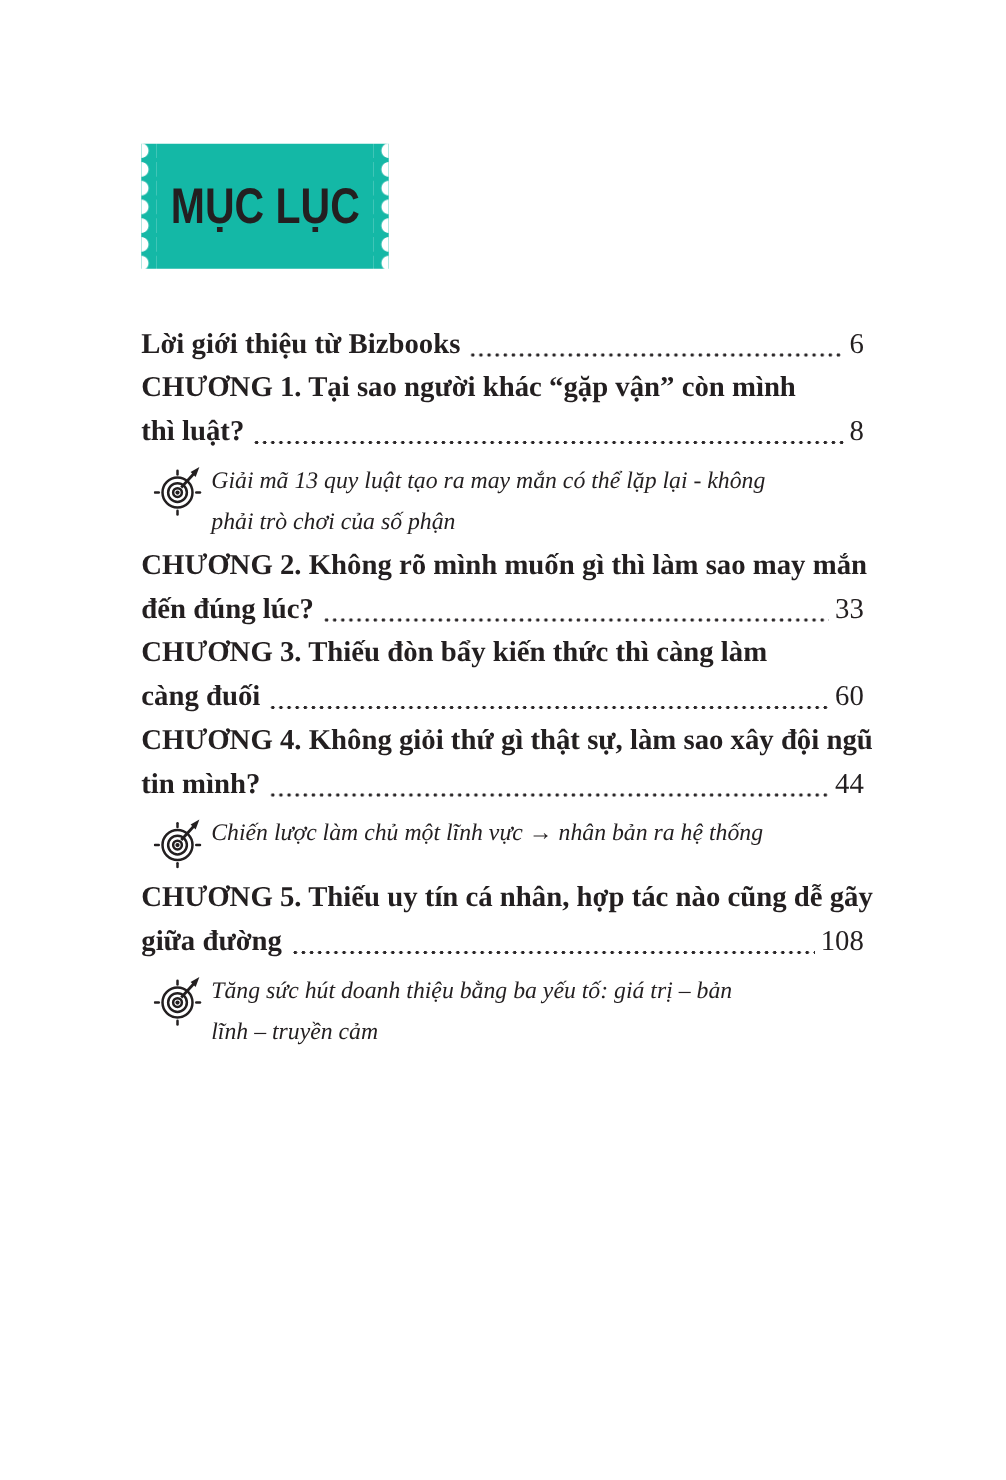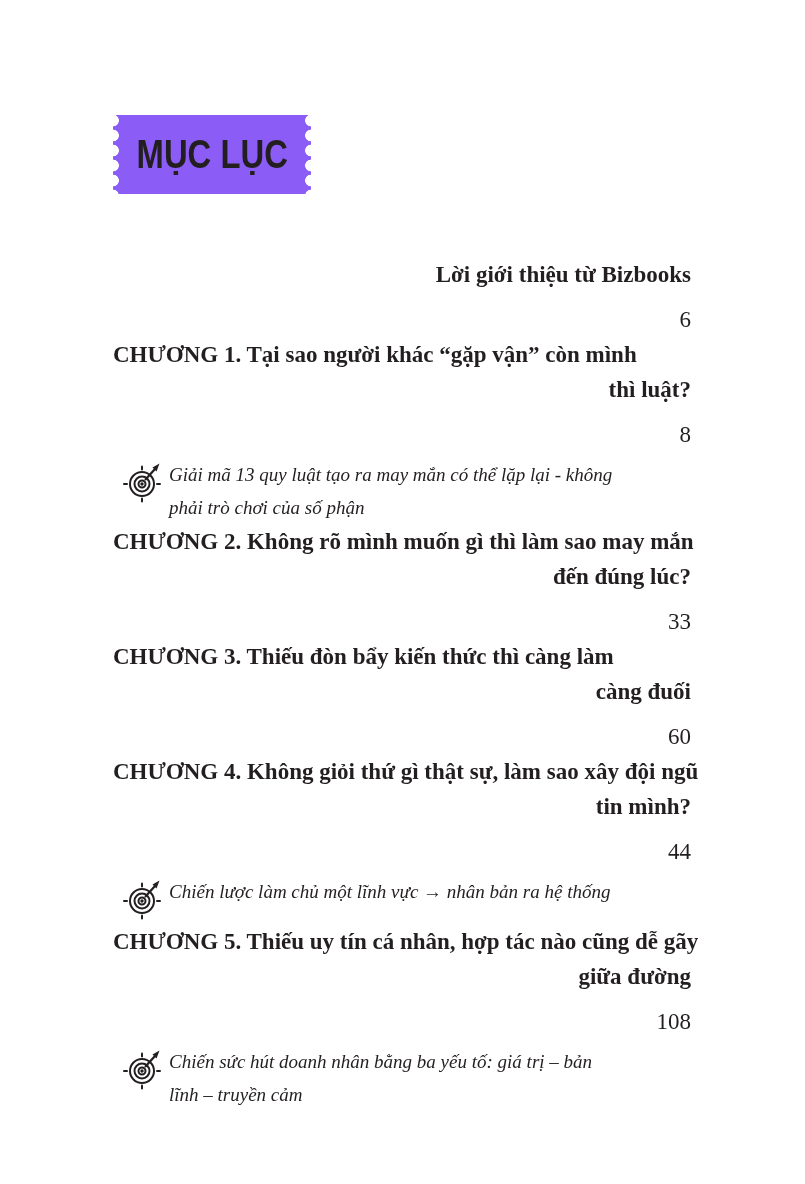--- a/index.html
+++ b/index.html
@@ -7,22 +7,22 @@
     width:805px;height:1184px;
     background:#ffffff;
     font-family:"Liberation Serif", serif;
     color:#231f20;
     position:relative;
     overflow:hidden;
   }
   
   .ribbon{
     position:absolute; left:113px; top:115px;
-    width:198px; height:79px;
-    background:#8b5cf6;
+    width:198px; height:100px;
+    background:#14b8a6;
     display:flex; align-items:center; justify-content:center;
   }
   .ribbon::before,.ribbon::after{
     content:""; position:absolute; top:-2px; bottom:-2px; width:12px;
     background-repeat:repeat-y;
   }
   .ribbon::before{
     left:0;
     background-image:radial-gradient(circle at 0px 50%, #ffffff 5.5px, rgba(255,255,255,0) 6.2px);
     background-size:12px 15px;
@@ -45,21 +45,21 @@
   .toc{
     position:absolute; left:113px; top:257px; width:578px;
   }
   .entry.chapter{ }
   .t-line1{
     font-weight:700; font-size:23px; line-height:35px;
     white-space:nowrap;
   }
   .t-line2{
     display:flex; align-items:flex-end;
-    font-size:23px; line-height:35px;flex-direction:column;
+    font-size:23px; line-height:35px;
   }
   .lead{ font-weight:700; white-space:nowrap; }
   .leader{
     flex:1 1 auto; height:4px; align-self:flex-end;
     margin:0 5px 6px 7px;
     background-image:radial-gradient(circle, #2b2728 1.35px, rgba(0,0,0,0) 1.6px);
     background-size:6.5px 4px;
     background-repeat:repeat-x;
     background-position:left center;
   }
@@ -180,20 +180,20 @@
         <span class="leader"></span>
         <span class="pagenum">108</span>
       </div>
       <div class="desc">
         <span class="icon">
           <svg width="40" height="44" viewBox="0 0 40 44">
               <use href="#dart-icon-def"></use>
             </svg>
         </span>
         <div class="desc-text">
-          <div>Chiến sức hút doanh nhân bằng ba yếu tố: giá trị – bản</div>
+          <div>Tăng sức hút doanh thiệu bằng ba yếu tố: giá trị – bản</div>
           <div>lĩnh – truyền cảm</div>
         </div>
       </div>
     </div>
 
   </div>
 </div>
 
 </body></html>

